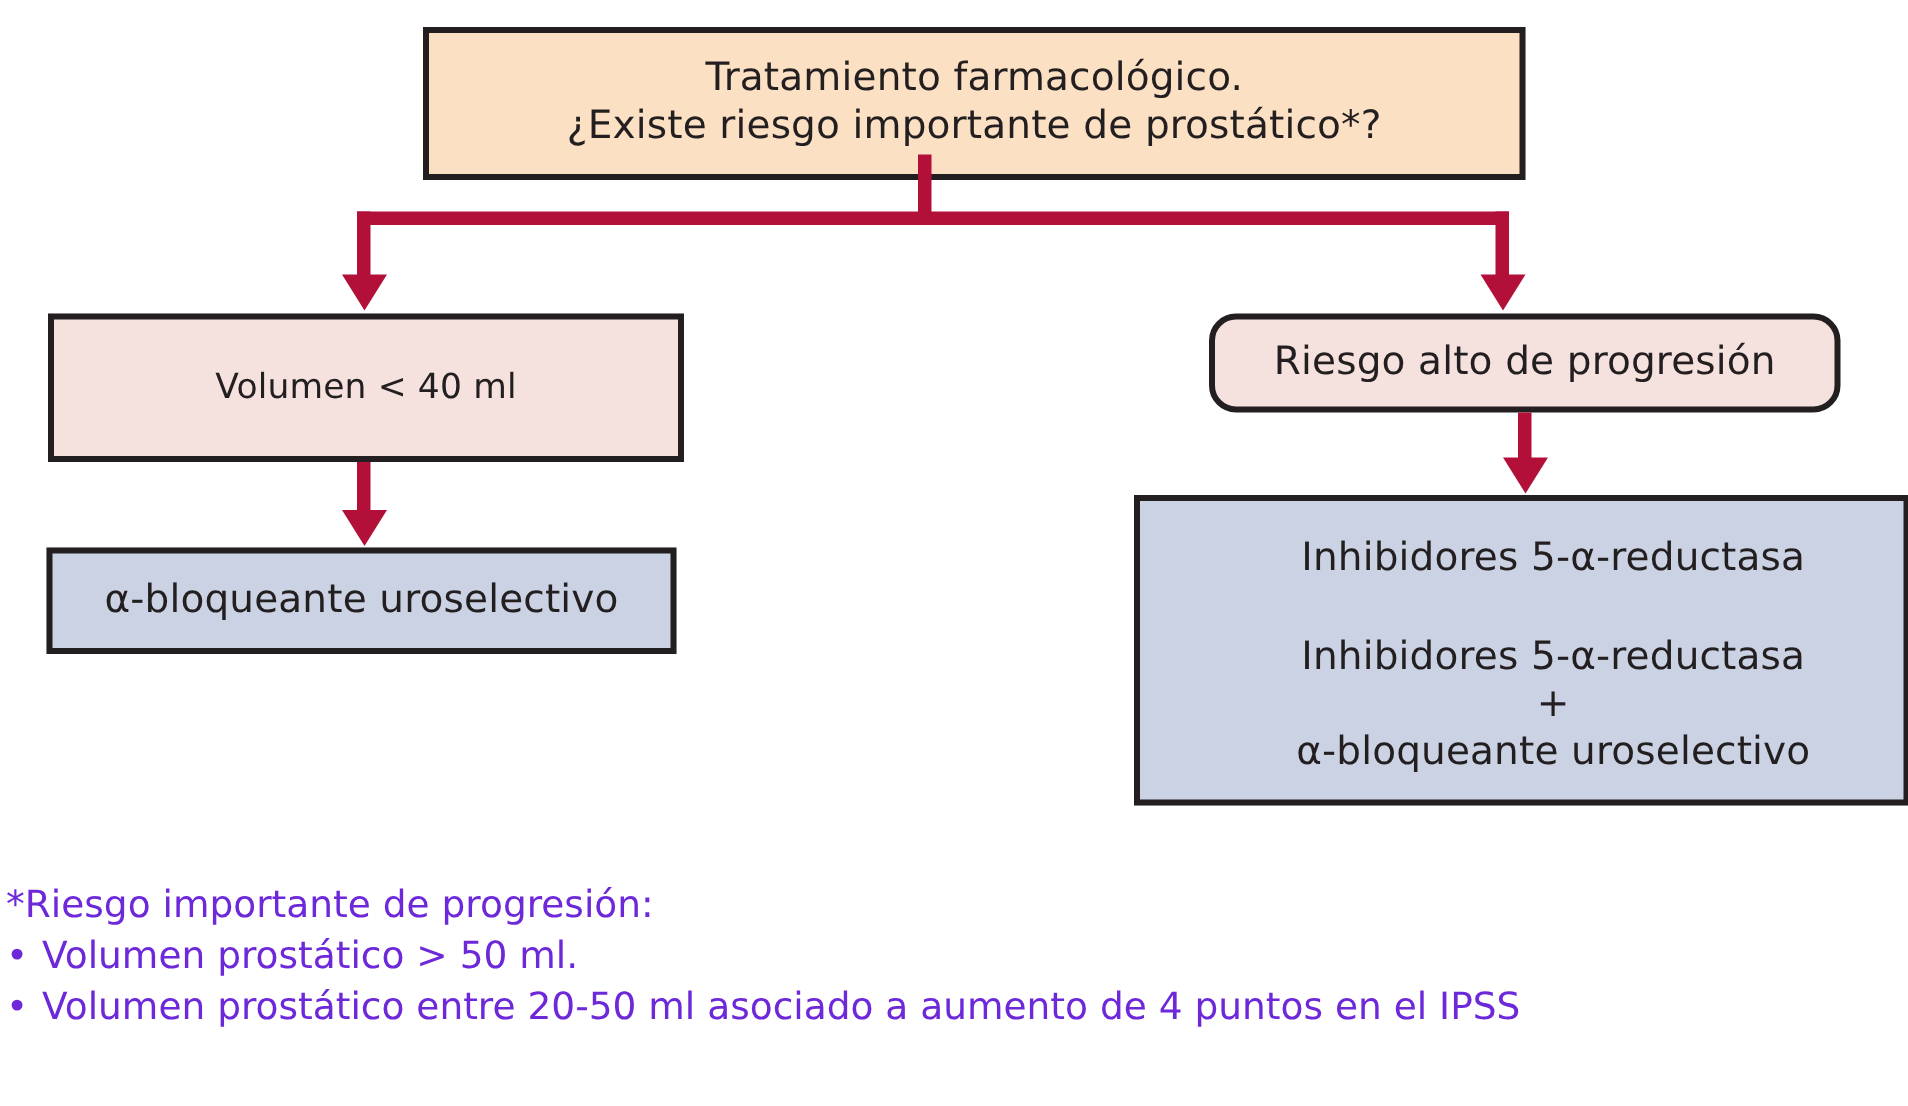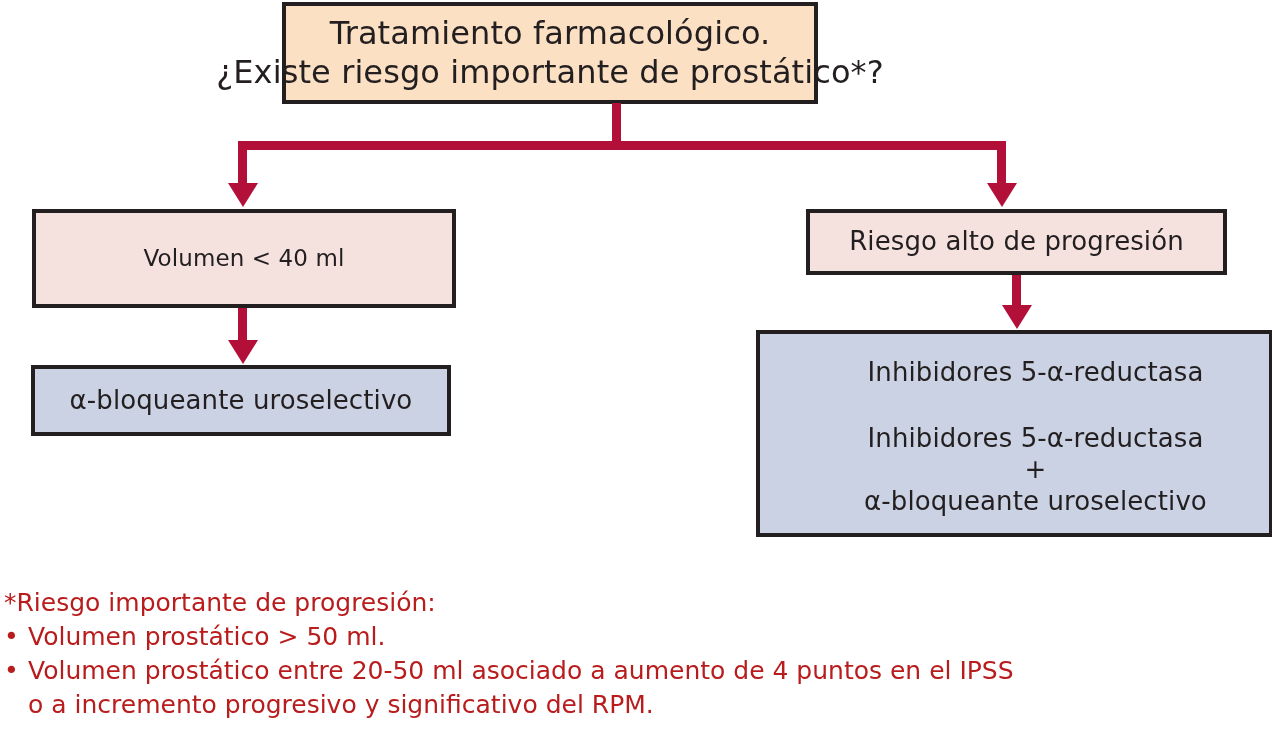--- a/index.html
+++ b/index.html
@@ -31,42 +31,43 @@
     line-height: 1.22;
     letter-spacing: 0.1px;
   }
   .node .line {
     display: block;
     white-space: nowrap;
   }
 
   
   #node-top {
-    left: 282px; top: 2px;
-    width: 536px; height: 102px;
+    left: 282px; top: 18px;
+    width: 735px; height: 102px;
     background: #FBE0C4;
-    font-size: 32px;
+    font-size: 26px;
   }
   #node-low-risk {
     left: 32px; top: 209px;
     width: 424px; height: 99px;
     background: #F5E2DF;
     font-size: 23px;
   }
   #node-alpha-blocker {
     left: 31px; top: 365px;
     width: 420px; height: 71px;
     background: #CBD2E3;
     font-size: 26px;
   }
   #node-high-risk {
     left: 806px; top: 209px;
     width: 421px; height: 66px;
     background: #F5E2DF;
     font-size: 26px;
+    border-radius: 18px;
   }
   #node-high-risk-tx {
     left: 756px; top: 330px;
     width: 517px; height: 207px;
     background: #CBD2E3;
     font-size: 26px;
     justify-content: flex-start;
     padding-top: 23px;
     padding-left: 42px;
   }
@@ -131,21 +132,21 @@
   }
   #arrow-right-down {
     left: 1002px; top: 305px;
   }
 
   
   #footnote {
     position: absolute;
     left: 4px; top: 586px;
     width: 1264px;
-    color: #b91c1c;
+    color: #6d28d9;
     font-size: 25px;
     line-height: 1.36;
   }
   #footnote .fn-title {
     display: block;
     white-space: nowrap;
   }
   #footnote .fn-item {
     display: block;
     position: relative;
@@ -208,17 +209,16 @@
     <span class="fn-title">*Riesgo importante de progresión:</span>
 
     <span class="fn-item">
       <span class="fn-bullet">•</span>
       <span class="fn-sub">Volumen prostático &gt; 50 ml.</span>
     </span>
 
     <span class="fn-item">
       <span class="fn-bullet">•</span>
       <span class="fn-sub">Volumen prostático entre 20-50 ml asociado a aumento de 4 puntos en el IPSS</span>
-      <span class="fn-sub">o a incremento progresivo y significativo del RPM.</span>
     </span>
   </div>
 
 </div>
 
 </body></html>

